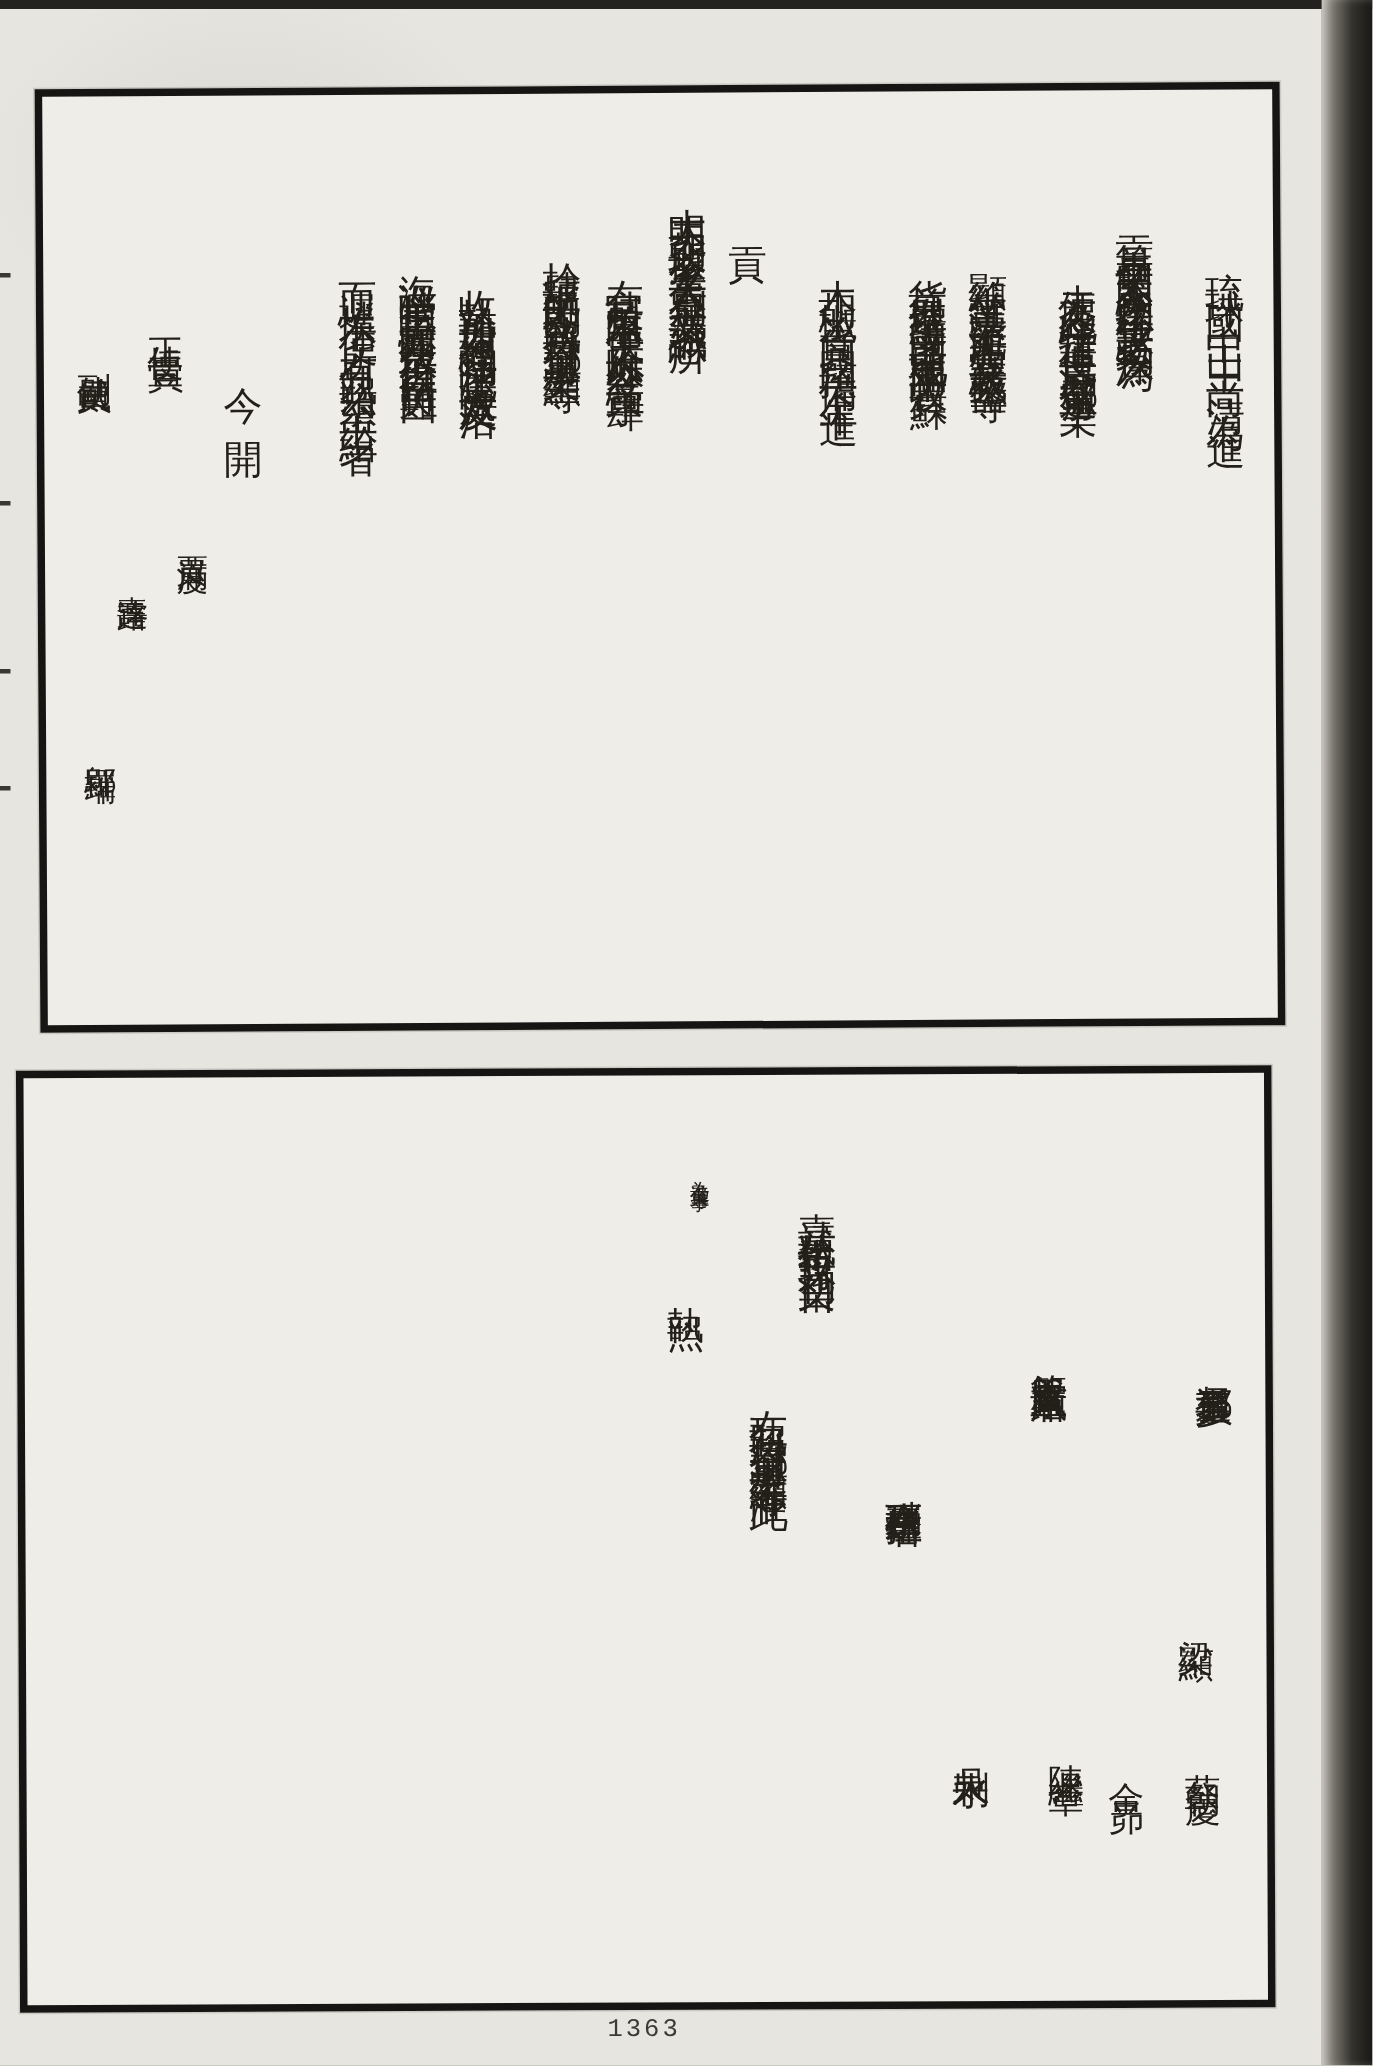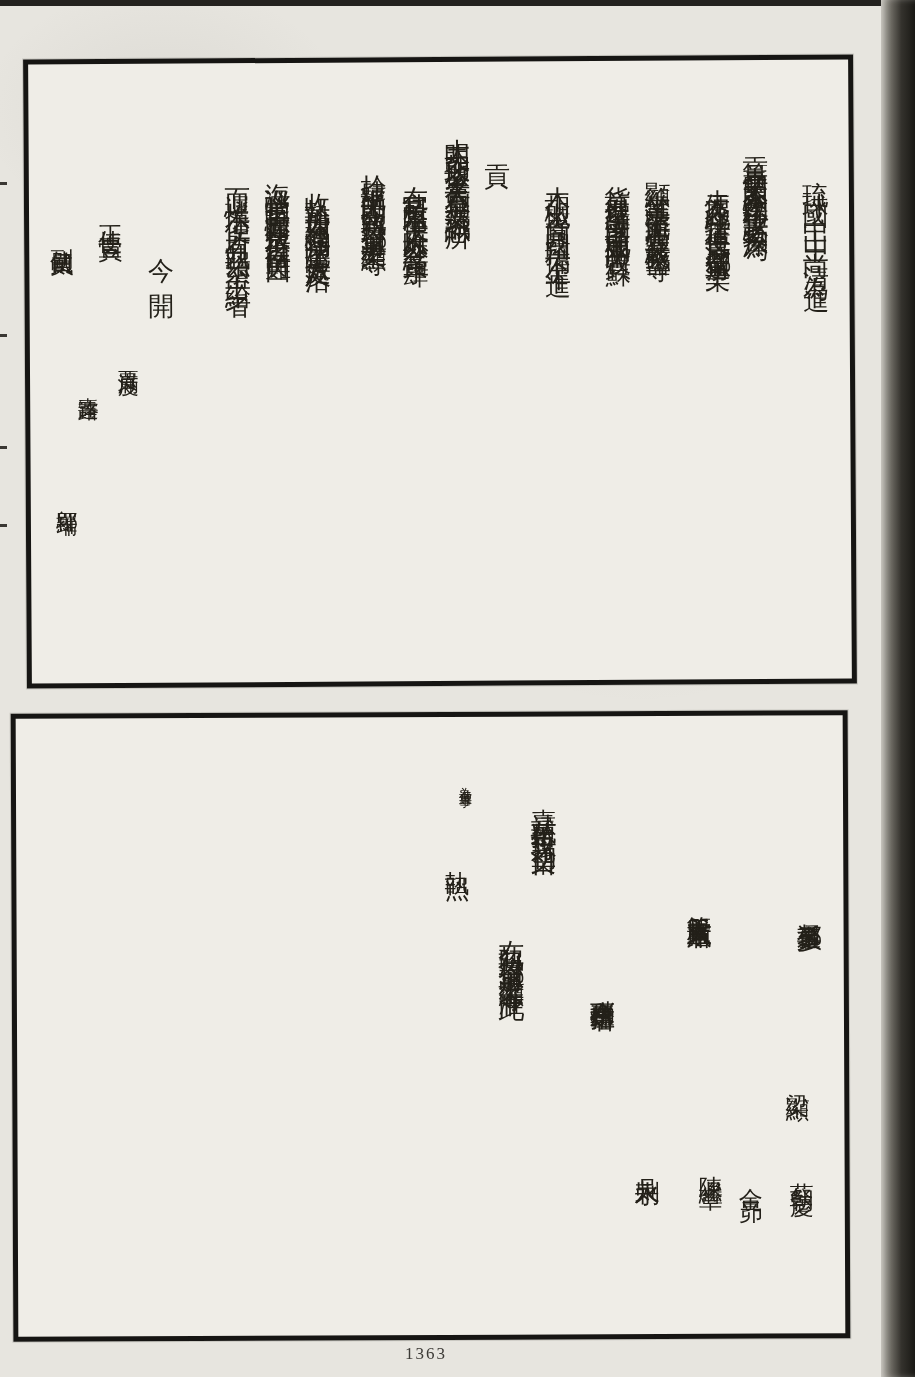--- a/index.html
+++ b/index.html
@@ -39,21 +39,21 @@
   .t24{font-size:24px;letter-spacing:5px;}
   .t23{font-size:23px;letter-spacing:2px;}
   .name{font-size:21px;letter-spacing:2px;}
   .tight{font-size:25px;letter-spacing:1px;}
   .nm30{font-size:24px;letter-spacing:5px;}
   .nm38{font-size:24px;letter-spacing:12px;}
   .small-note{font-size:13px;letter-spacing:2px;line-height:17px;width:40px;height:54px;}
   .doc-title{font-size:25px;letter-spacing:7px;}
   #page-num{
     position:absolute;left:405px;top:1344px;font-size:17px;letter-spacing:2px;
-    color:#3c3a36;font-family:Liberation Serif, serif;
+    color:#3c3a36;font-family:Liberation Mono, monospace;
   }
 </style>
 </head>
 <body>
 
 <div id="scan">
 
   <div class="edge-top"></div>
   <div class="edge-band"></div>
   <div class="tick" style="top:182px;"></div>

